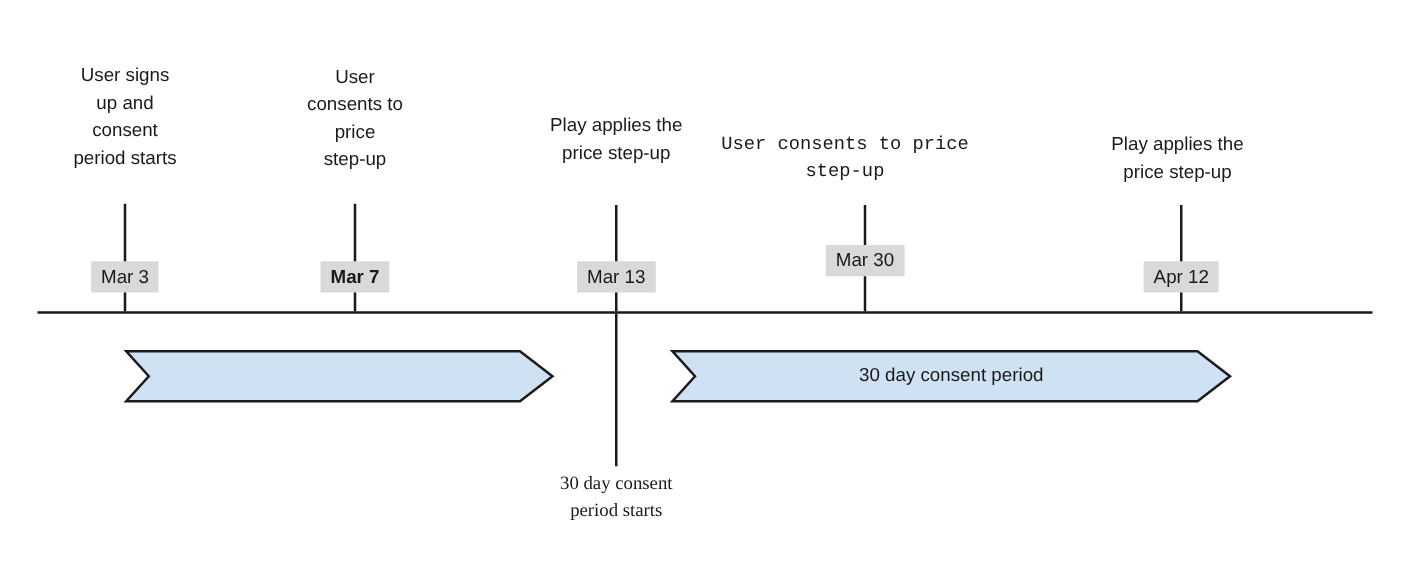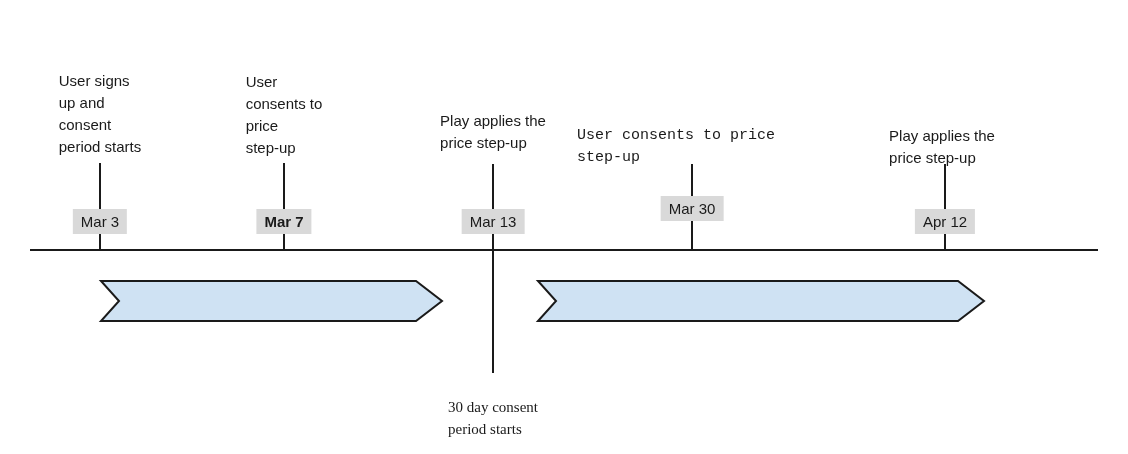--- a/index.html
+++ b/index.html
@@ -19,26 +19,25 @@
     background: #1a1a1a;
   }
   .tick {
     position: absolute;
     width: 2px;
     background: #1a1a1a;
   }
   .evt-label {
     position: absolute;
     transform: translateX(-50%);
-    text-align: left;
+    text-align: center;
     white-space: pre-line;
     font-size: 15px;
     line-height: 22px;
     color: #1a1a1a;
-    margin-top: 20px;
   }
   .date-badge {
     position: absolute;
     transform: translateX(-50%);
     background: #d9d9d9;
     font-size: 15px;
     line-height: 19px;
     padding: 3px 8px;
     white-space: nowrap;
     color: #1a1a1a;
@@ -97,14 +96,15 @@
   <div class="tick" style="left:944px; top:164px; height:85px;"></div>
   <div class="date-badge" style="left:945px; top:209px;text-align:right;">Apr 12</div>
 
   <svg class="banner" style="left:99px; top:279px;" width="345" height="44">
     <polygon points="2,2 317,2 343,22 317,42 2,42 20,22" fill="#cfe2f3"></polygon>
   </svg>
 
   <svg class="banner" style="left:536px; top:279px;" width="450" height="44">
     <polygon points="2,2 422,2 448,22 422,42 2,42 20,22" fill="#cfe2f3"></polygon>
   </svg>
+  <div class="banner-label" style="left:536px; top:279px; width:450px;">30 day consent period</div>
 
 </div>
 
 </body></html>

